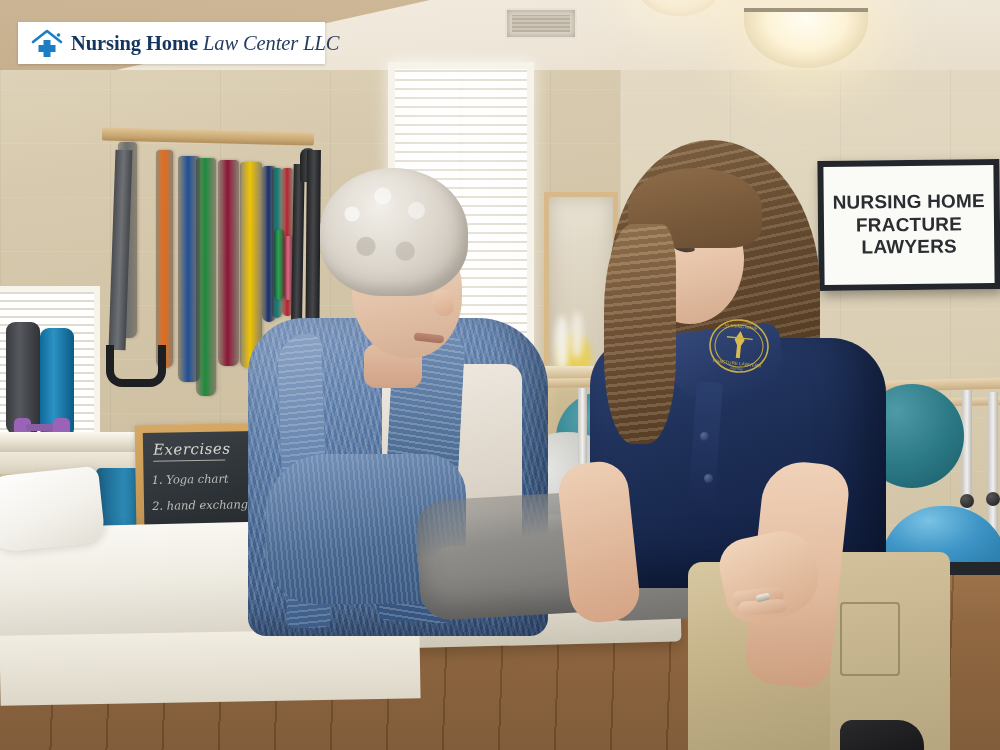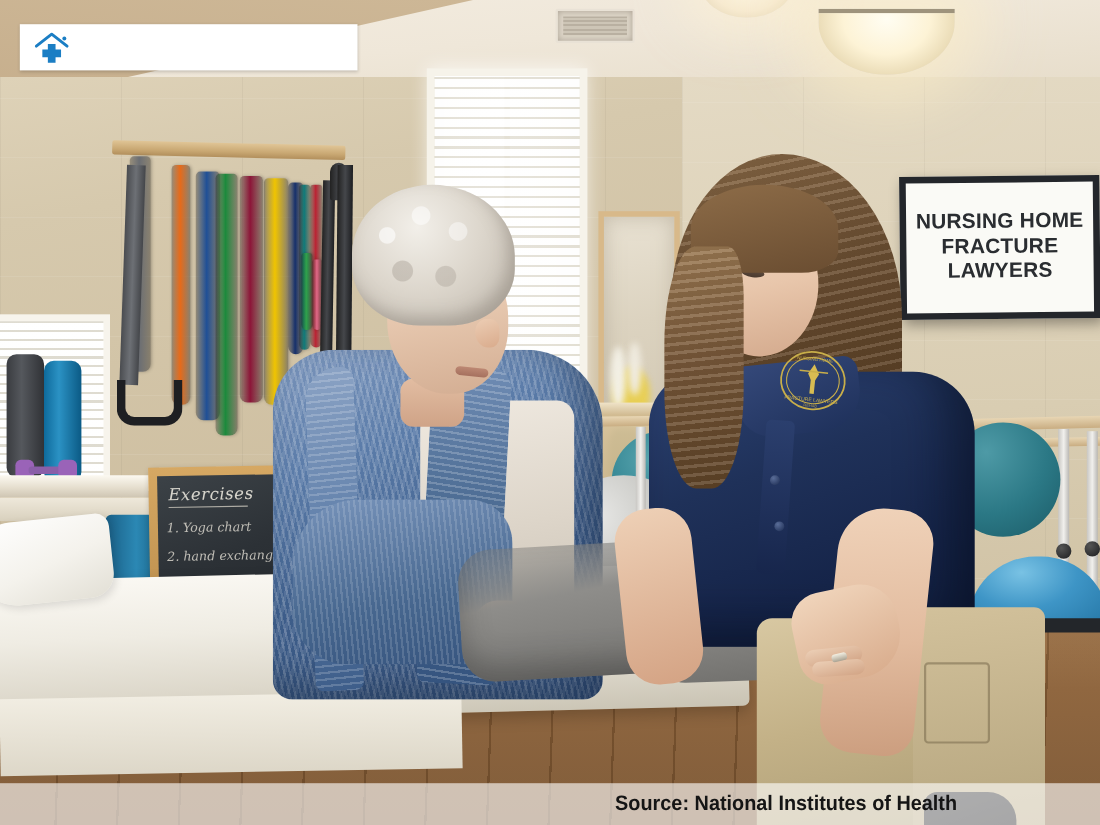--- a/index.html
+++ b/index.html
@@ -767,20 +767,21 @@
   </div>
 
   <div class="logo-box">
     <span class="logo-mark">
       <svg viewBox="0 0 34 30" width="34" height="30">
         <path d="M3 14 L17 3 L31 14" fill="none" stroke="#1b7ec4" stroke-width="2.6" stroke-linecap="round" stroke-linejoin="round"></path>
         <circle cx="28.5" cy="7" r="1.8" fill="#1b7ec4"></circle>
         <path d="M13.5 12 h7 v5 h5 v7 h-5 v5 h-7 v-5 h-5 v-7 h5 z" fill="#1b7ec4"></path>
       </svg>
     </span>
+    <span class="logo-text">
+      <span class="logo-bold">Nursing Home</span>
+      <span class="logo-ital">Law Center LLC</span>
+    </span>
   </div>
 
 
-  <div class="source-band">
-    <div class="source-text">Source: National Institutes of Health</div>
-  </div>
 
 </div>
 
 </body></html>

